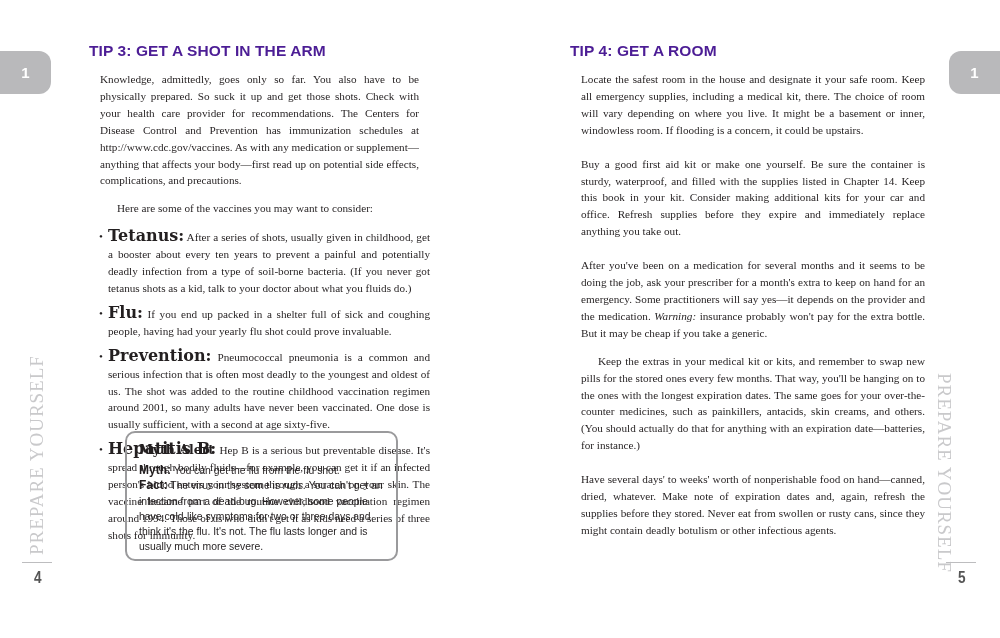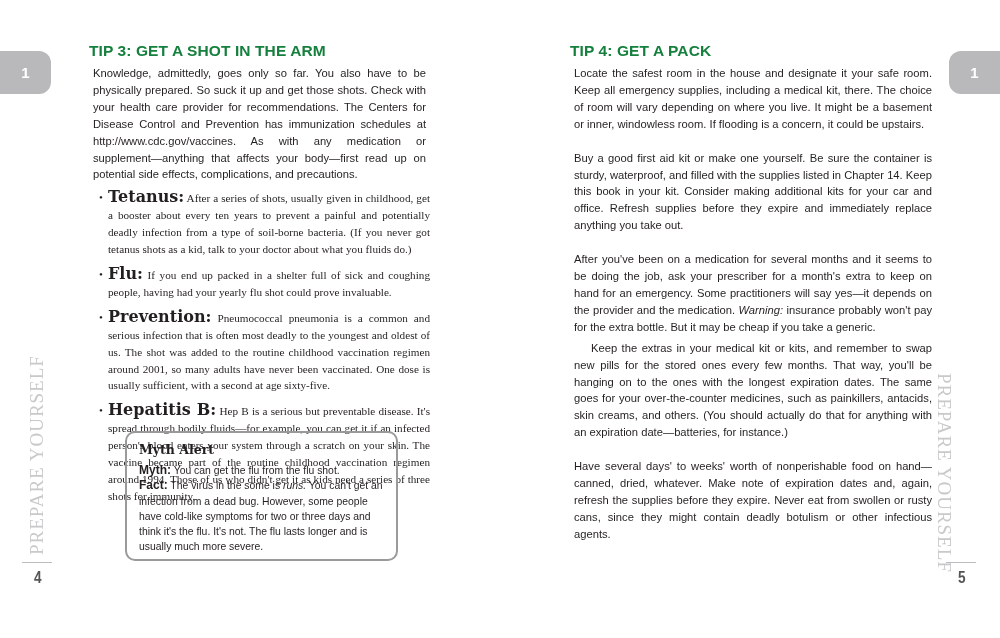--- a/index.html
+++ b/index.html
@@ -15,22 +15,22 @@
 
   .side-label { position:absolute; font-family:"Liberation Serif","DejaVu Serif",serif; font-size:19px; letter-spacing:1px; color:#c9c9cb; white-space:nowrap; }
   .side-left { left:26px; top:555px; transform-origin:0 0; transform:rotate(-90deg); }
   .side-rule { position:absolute; height:1px; background:#bdbdbf; width:30px; }
   .folio { position:absolute; font-family:"Liberation Sans","DejaVu Sans",sans-serif; font-size:17px; font-weight:bold; color:#555; transform:scaleX(0.8); }
 
   .col { position:absolute; }
   .col-left { left:89px; top:42px; width:341px; }
   .col-right { left:70px; top:42px; width:366px; }
 
-  h2.tip { font-family:"Liberation Sans","DejaVu Sans",sans-serif; font-weight:bold; font-size:15.5px; margin:0 0 5px 0; color:#15803d; letter-spacing:0.1px; }
-  p.body { font-family:Liberation Sans, sans-serif; font-size:11.2px; line-height:16.9px; margin:4px; text-align:justify; }
+  h2.tip { font-family:"Liberation Sans","DejaVu Sans",sans-serif; font-weight:bold; font-size:15.5px; margin:0 0 5px 0; color:#4c1d95; letter-spacing:0.1px; }
+  p.body { font-family:Liberation Serif, serif; font-size:11.2px; line-height:16.9px; margin:11px; text-align:justify; }
   p.indent { text-indent:17px; }
   .section { margin-bottom:17px; }
 
   ul.vaccines { list-style:none; margin:6px 0 0 0; padding:0 0 0 19px; }
   ul.vaccines li { font-family:"Liberation Serif","DejaVu Serif",serif; font-size:11.2px; line-height:16.9px; text-align:justify; margin-bottom:8px; position:relative; }
   ul.vaccines li .bullet { position:absolute; left:-9px; top:0; }
   ul.vaccines li b { font-family:"DejaVu Serif","Liberation Serif",serif; font-size:16px; }
 
   .myth-box { position:absolute; left:125px; top:431px; width:273px; height:130px; border:2.5px solid #9a9a9c; border-radius:10px; box-sizing:border-box; padding:9px 12px 8px 12px; }
   .myth-title { font-family:"DejaVu Serif","Liberation Serif",serif; font-weight:bold; font-size:12.5px; margin:0 0 6px 0; color:#231f20; }
@@ -47,20 +47,21 @@
   </div>
 
   <div class="side-label side-left">PREPARE YOURSELF</div>
   <div class="side-rule" style="left:22px; top:562px;"></div>
   <div class="folio" style="left:33px; top:568px;">4</div>
 
   <div class="col col-left">
     <div class="section">
       <h2 class="tip">TIP 3: GET A SHOT IN THE ARM</h2>
       <p class="body">Knowledge, admittedly, goes only so far. You also have to be physically prepared. So suck it up and get those shots. Check with your health care provider for recommendations. The Centers for Disease Control and Prevention has immunization schedules at http://www.cdc.gov/vaccines. As with any medication or supplement—anything that affects your body—first read up on potential side effects, complications, and precautions.</p>
+      <p class="body indent">Here are some of the vaccines you may want to consider:</p>
       <ul class="vaccines">
         <li><span class="bullet">•</span><b>Tetanus:</b><span> After a series of shots, usually given in childhood, get a booster about every ten years to prevent a painful and potentially deadly infection from a type of soil-borne bacteria. (If you never got tetanus shots as a kid, talk to your doctor about what you fluids do.)</span></li>
         <li><span class="bullet">•</span><b>Flu:</b><span> If you end up packed in a shelter full of sick and coughing people, having had your yearly flu shot could prove invaluable.</span></li>
         <li><span class="bullet">•</span><b>Prevention:</b><span> Pneumococcal pneumonia is a common and serious infection that is often most deadly to the youngest and oldest of us. The shot was added to the routine childhood vaccination regimen around 2001, so many adults have never been vaccinated. One dose is usually sufficient, with a second at age sixty-five.</span></li>
         <li><span class="bullet">•</span><b>Hepatitis B:</b><span> Hep B is a serious but preventable disease. It's spread through bodily fluids—for example, you can get it if an infected person's blood enters your system through a scratch on your skin. The vaccine became part of the routine childhood vaccination regimen around 1994. Those of us who didn't get it as kids need a series of three shots for immunity.</span></li>
       </ul>
     </div>
   </div>
 
   <div class="myth-box">
@@ -74,27 +75,27 @@
   <div class="chapter-tab tab-right">
     <span>1</span>
   </div>
 
   <div class="side-label" style="left:455px; top:373px; transform-origin:0 0; transform:rotate(90deg);">PREPARE YOURSELF</div>
   <div class="side-rule" style="left:446px; top:562px;"></div>
   <div class="folio" style="left:457px; top:568px;">5</div>
 
   <div class="col col-right">
     <div class="section">
-      <h2 class="tip">TIP 4: GET A PACK</h2>
+      <h2 class="tip">TIP 4: GET A ROOM</h2>
       <p class="body">Locate the safest room in the house and designate it your safe room. Keep all emergency supplies, including a medical kit, there. The choice of room will vary depending on where you live. It might be a basement or inner, windowless room. If flooding is a concern, it could be upstairs.</p>
     </div>
     <div class="section">
       <p class="body">Buy a good first aid kit or make one yourself. Be sure the container is sturdy, waterproof, and filled with the supplies listed in Chapter 14. Keep this book in your kit. Consider making additional kits for your car and office. Refresh supplies before they expire and immediately replace anything you take out.</p>
     </div>
     <div class="section">
       <p class="body"><span>After you've been on a medication for several months and it seems to be doing the job, ask your prescriber for a month's extra to keep on hand for an emergency. Some practitioners will say yes—it depends on the provider and the medication. </span><em>Warning:</em><span> insurance probably won't pay for the extra bottle. But it may be cheap if you take a generic.</span></p>
       <p class="body indent">Keep the extras in your medical kit or kits, and remember to swap new pills for the stored ones every few months. That way, you'll be hanging on to the ones with the longest expiration dates. The same goes for your over-the-counter medicines, such as painkillers, antacids, skin creams, and others. (You should actually do that for anything with an expiration date—batteries, for instance.)</p>
     </div>
     <div class="section">
-      <p class="body">Have several days' to weeks' worth of nonperishable food on hand—canned, dried, whatever. Make note of expiration dates and, again, refresh the supplies before they expire. Never eat from swollen or rusty cans, since they might contain deadly botulism or other infectious agents.</p>
+      <p class="body">Have several days' to weeks' worth of nonperishable food on hand—canned, dried, whatever. Make note of expiration dates and, again, refresh the supplies before they stored. Never eat from swollen or rusty cans, since they might contain deadly botulism or other infectious agents.</p>
     </div>
   </div>
 </div>
 
 </body></html>

